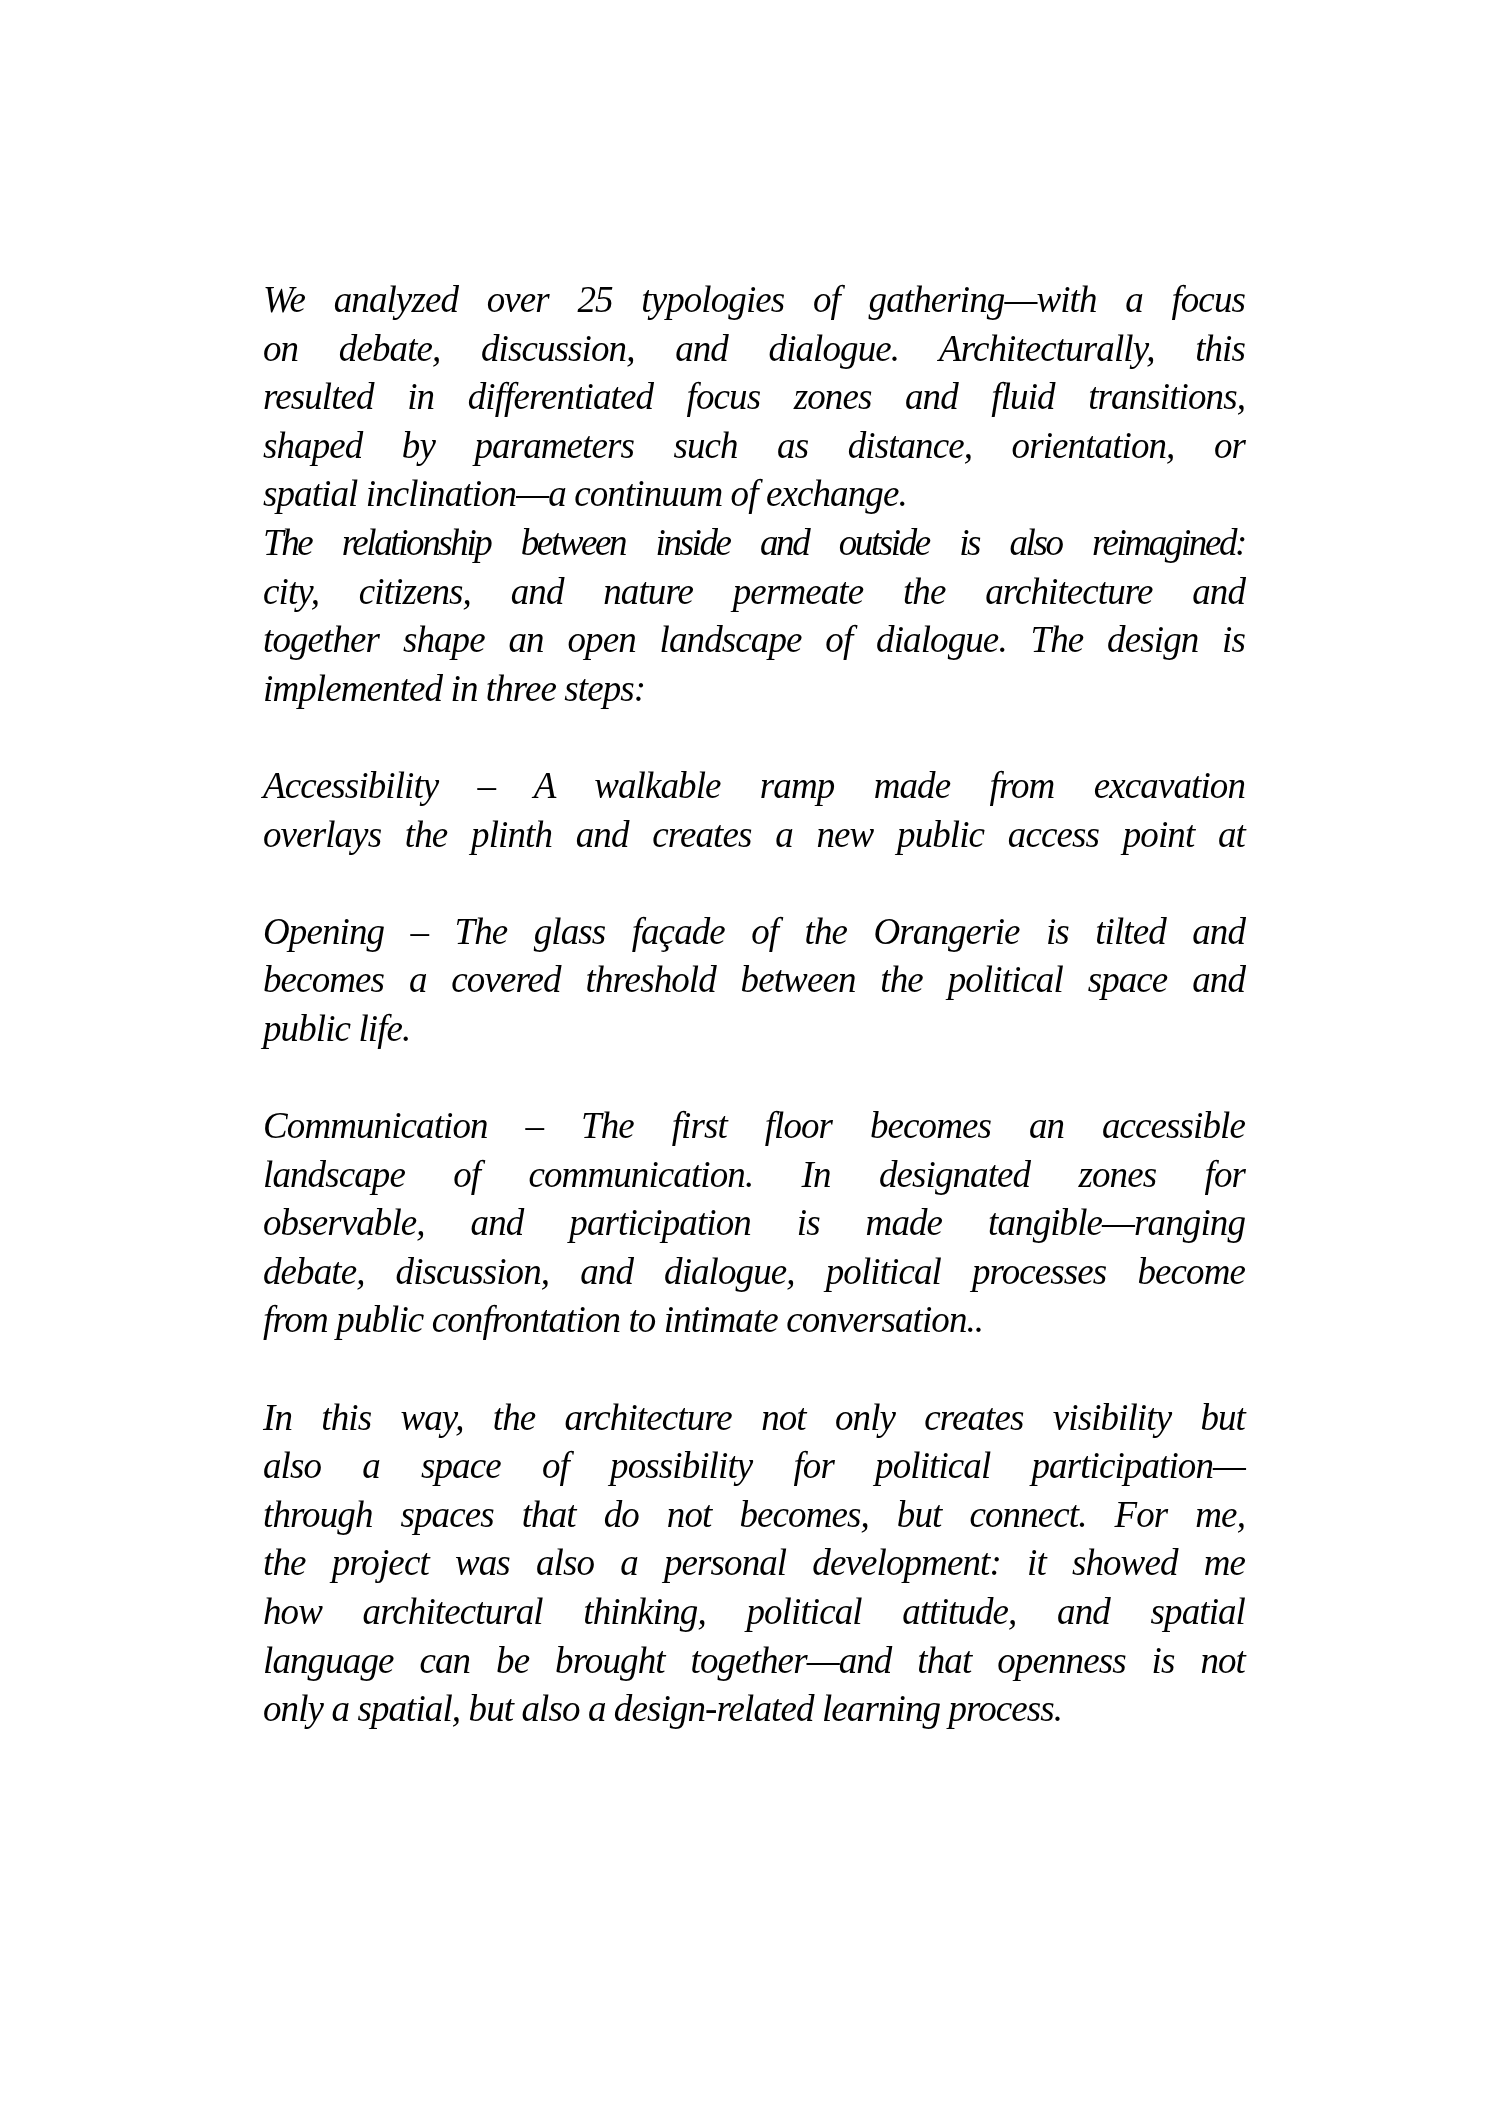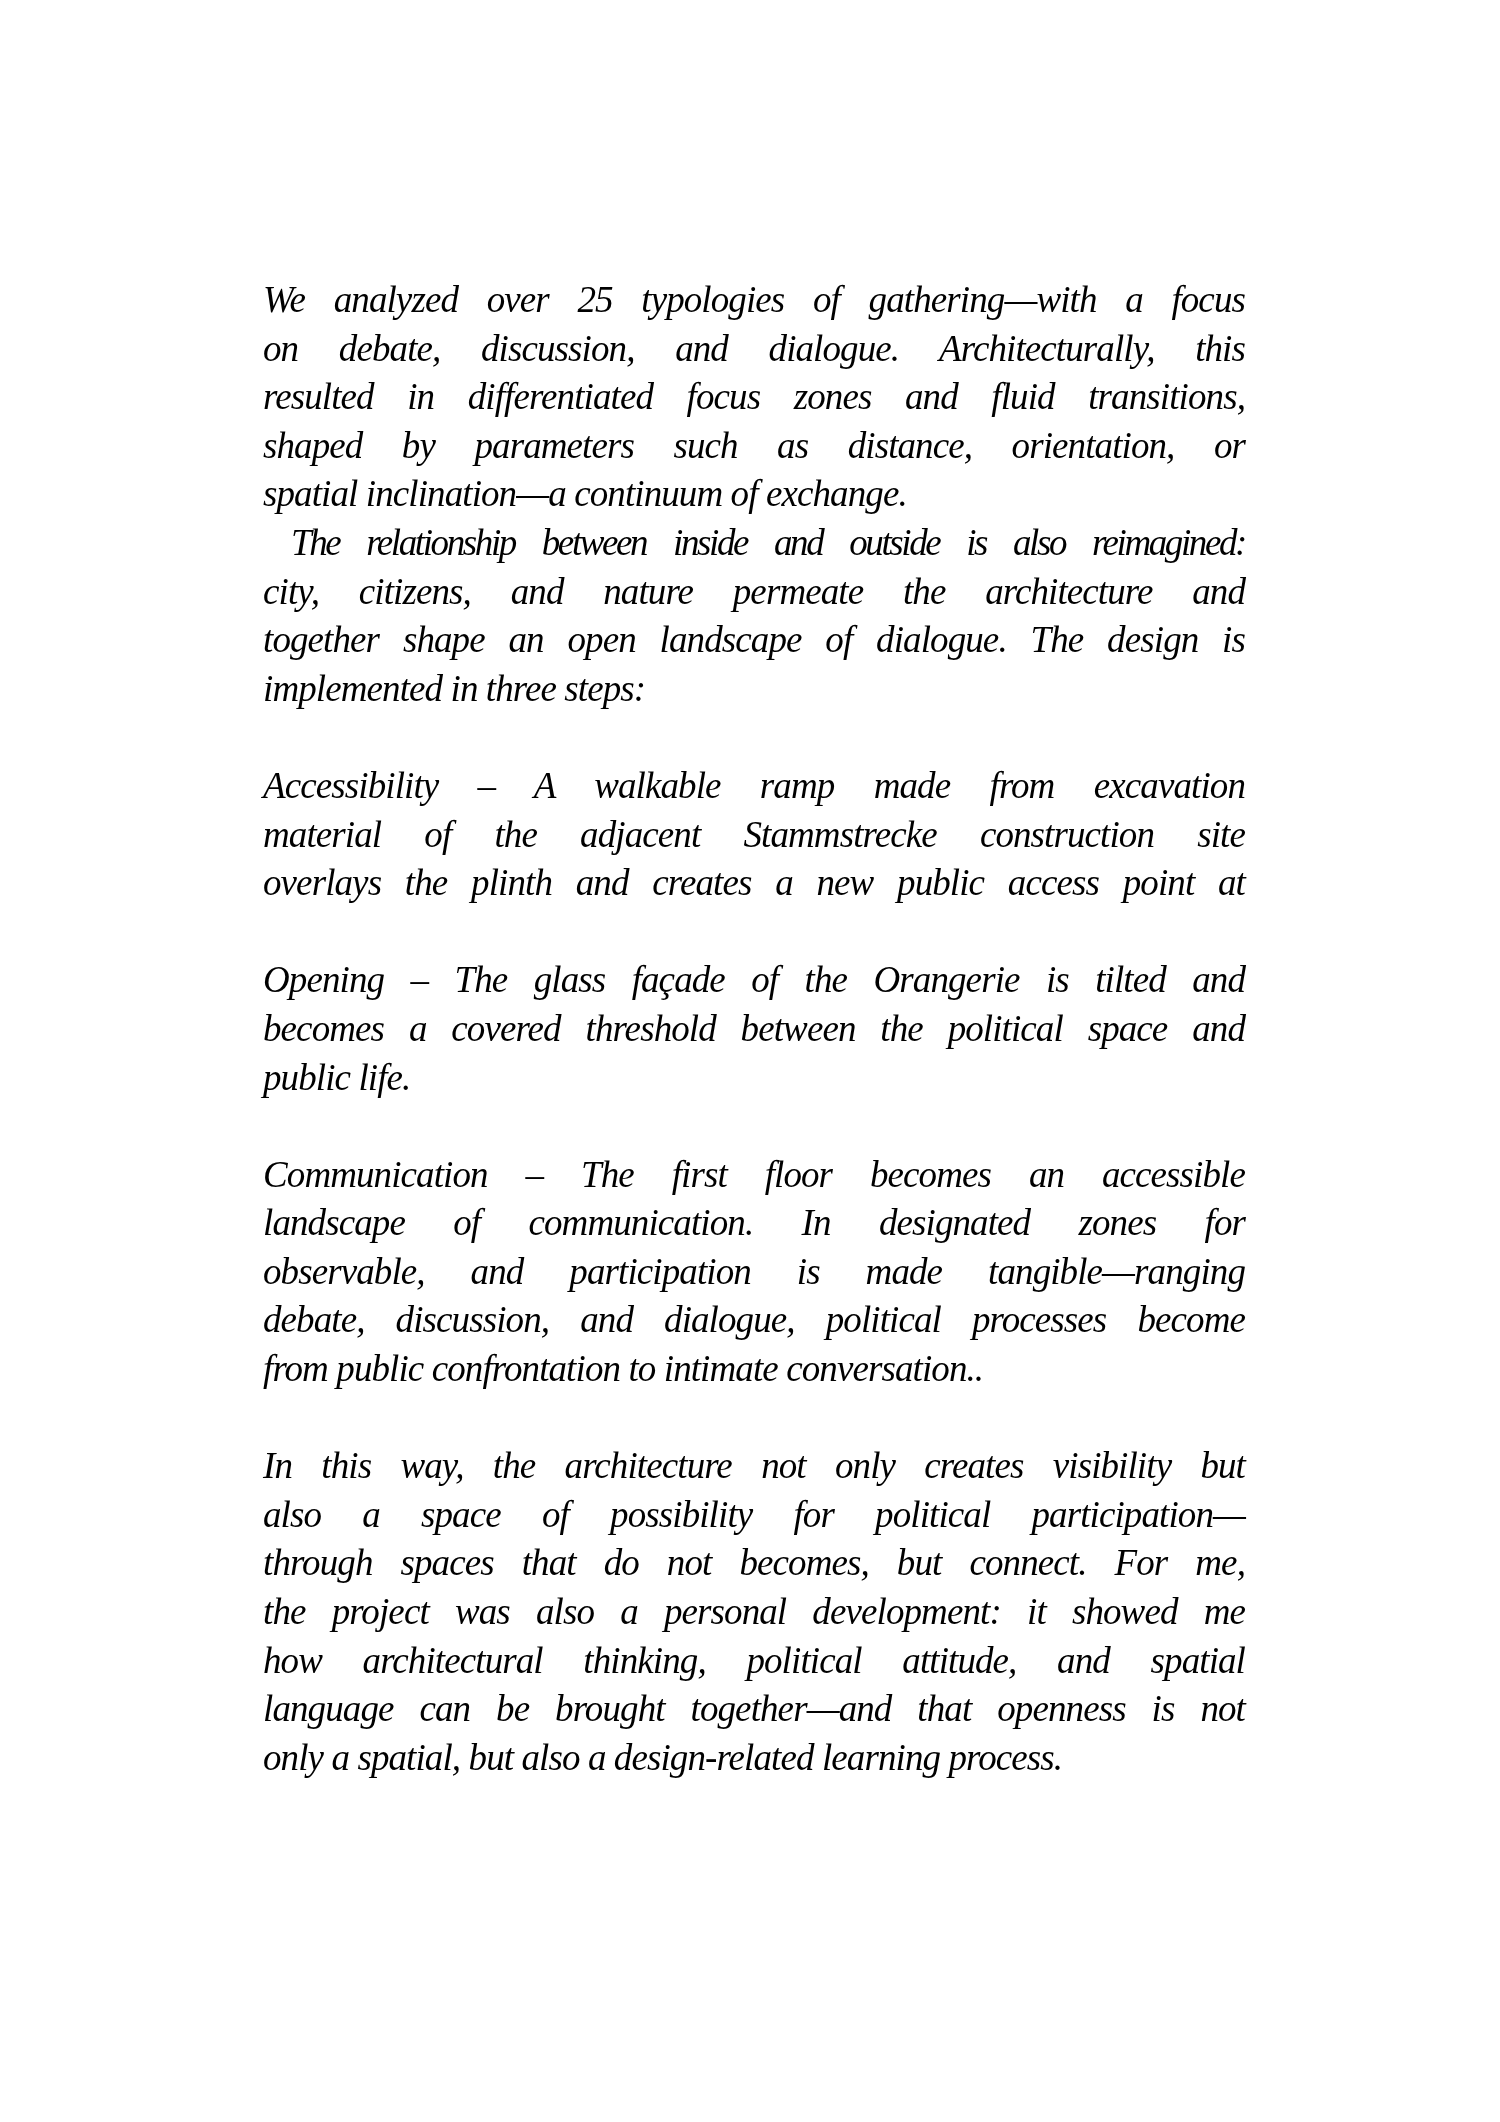--- a/index.html
+++ b/index.html
@@ -38,21 +38,20 @@
       text-align-last: justify;
       white-space: nowrap;
       overflow: visible;
     }
     .line.last {
       text-align-last: left;
     }
     .line.tight {
       letter-spacing: -2.4px;
       word-spacing: -6px;
-      margin-left: 28px;
     }
     .para.no-gap { margin-bottom: 0; }
   </style>
 </head>
 <body>
 
 <div class="page">
 
   <div class="para no-gap">
     <span class="line" style="display: block; text-align-last: justify;">We analyzed over 25 typologies of gathering—with a focus</span>
@@ -64,21 +63,20 @@
 
   <div class="para">
     <span class="line tight" style="display: block; text-align-last: justify;">The relationship between inside and outside is also reimagined:</span>
     <span class="line" style="display: block; text-align-last: justify;">city, citizens, and nature permeate the architecture and</span>
     <span class="line" style="display: block; text-align-last: justify;">together shape an open landscape of dialogue. The design is</span>
     <span class="line last" style="display: block; text-align-last: left;">implemented in three steps:</span>
   </div>
 
   <div class="para">
     <span class="line" style="display: block; text-align-last: justify;">Accessibility – A walkable ramp made from excavation</span>
-    <span class="line" style="display: block; text-align-last: justify;">material of the adjacent Stammstrecke construction site</span>
     <span class="line" style="display: block; text-align-last: justify;">overlays the plinth and creates a new public access point at</span>
   </div>
 
   <div class="para">
     <span class="line" style="display: block; text-align-last: justify;">Opening – The glass façade of the Orangerie is tilted and</span>
     <span class="line" style="display: block; text-align-last: justify;">becomes a covered threshold between the political space and</span>
     <span class="line last" style="display: block; text-align-last: left;">public life.</span>
   </div>
 
   <div class="para">

